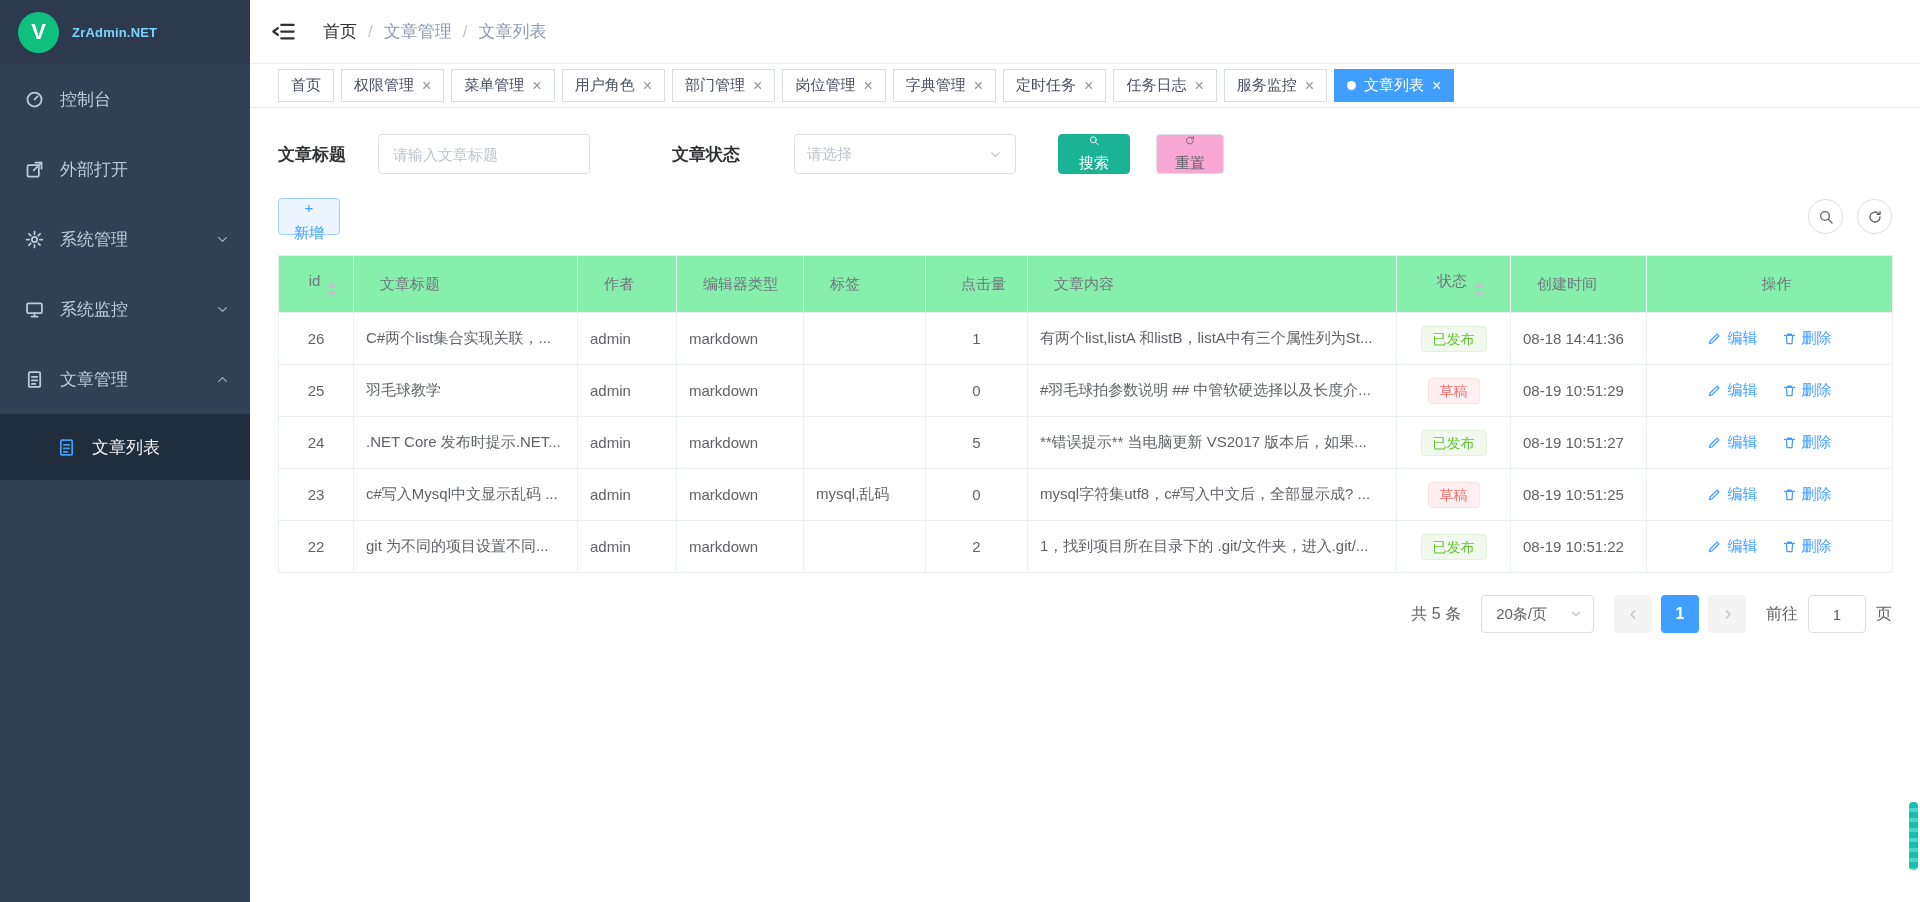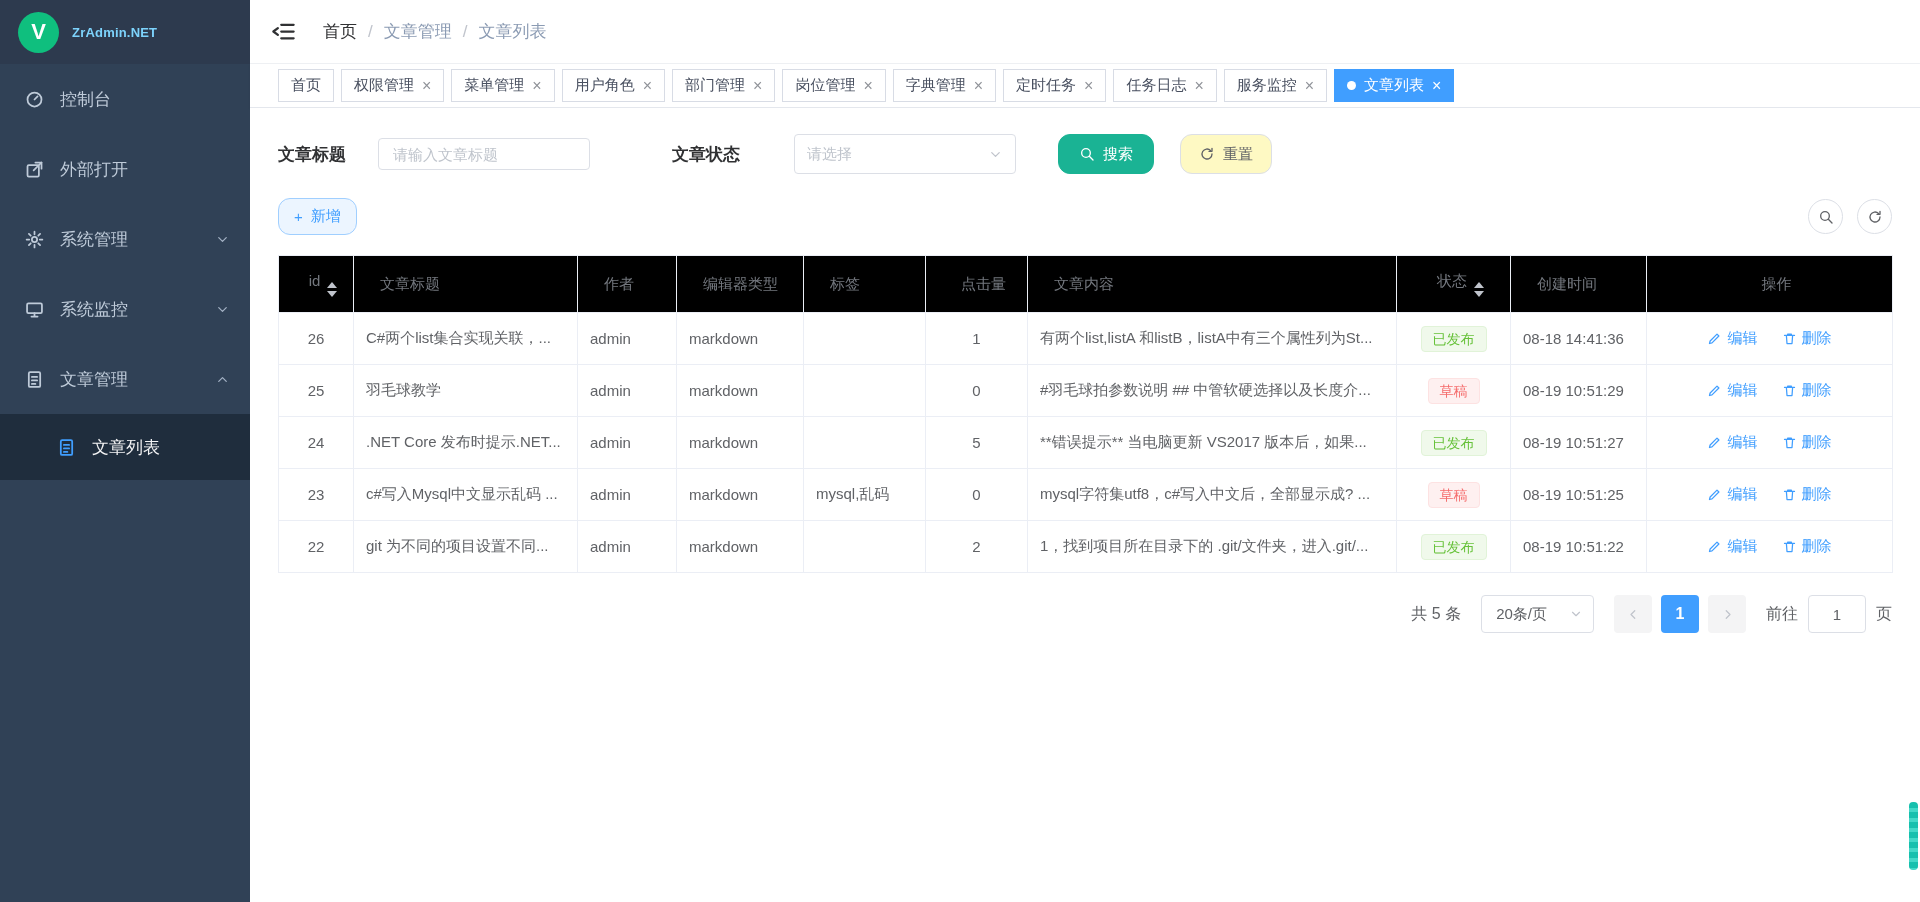--- a/index.html
+++ b/index.html
@@ -50,46 +50,46 @@
   .tag-item .close { font-size: 16px; color: #909399; line-height: 1; cursor: pointer; }
   .tag-item.active { background: #409eff; border-color: #409eff; color: #fff; }
   .tag-item.active .close { color: #fff; }
   .dot { width: 9px; height: 9px; border-radius: 50%; background: #fff; }
 
   
   .content { flex: 1; padding: 26px 28px 0; position: relative; background: #fff; min-height: 0; }
 
   .filter-row { display: flex; align-items: center; }
   .f-label { font-size: 17px; font-weight: 700; color: #303133; white-space: nowrap; }
-  .f-input { width: 212px; height: 32px; border: 1px solid #dcdfe6; border-radius: 4px;
+  .f-input { width: 212px; height: 40px; border: 1px solid #dcdfe6; border-radius: 4px;
     padding: 0 14px; font-size: 15px; color: #606266; margin-left: 32px; outline: none; }
   .f-input::placeholder { color: #bfc4cc; }
   .lbl-status { margin-left: 82px; }
   .f-select { width: 222px; height: 40px; border: 1px solid #dcdfe6; border-radius: 4px; margin-left: 54px;
     display: flex; align-items: center; justify-content: space-between; padding: 0 12px; cursor: pointer; }
   .f-select .ph { color: #bfc4cc; font-size: 15px; }
   .f-select svg { width: 15px; height: 15px; color: #c0c4cc; }
-  .btn { display: inline-flex; align-items: center; gap: 8px; height: 40px; border-radius: 12px;
-    font-size: 15px; cursor: pointer; border: 1px solid transparent; }
+  .btn { display: inline-flex; align-items: center; gap: 8px; height: 40px; border-radius: 4px;
+    font-size: 15px; cursor: pointer; border: 1px solid transparent; flex-direction: column; }
   .btn svg { width: 16px; height: 16px; }
   .btn-search { margin-left: 42px; padding: 0 20px; background: #1ab394; color: #fff; border-color: #1ab394; }
-  .btn-reset { margin-left: 26px; padding: 0 18px; background: #fef9c3; color: #606266; border-color: #dcdfe6; }
+  .btn-reset { margin-left: 26px; padding: 0 18px; background: #f9a8d4; color: #606266; border-color: #dcdfe6; }
 
   .toolbar-row { margin-top: 24px; display: flex; align-items: center; }
   .btn-add { height: 37px; padding: 0 15px; background: #ecf5ff; color: #409eff; border-color: #a0cfff; }
   .toolbar-right { margin-left: auto; display: flex; gap: 14px; }
   .icon-circle { width: 35px; height: 35px; border: 1px solid #dcdfe6; border-radius: 50%;
     display: flex; align-items: center; justify-content: center; color: #606266; cursor: pointer; background: #fff; }
   .icon-circle svg { width: 16px; height: 16px; }
 
   
   .table-wrap { margin-top: 20px; }
   table { width: 100%; border-collapse: collapse; table-layout: fixed; }
   th, td { border: 1px solid #ebeef5; padding: 0 12px; white-space: nowrap; overflow: hidden; }
-  th { height: 57px; background: #000000; color: #73777e; font-weight: 400; font-size: 15px; text-align: left; padding-left: 26px; }
+  th { height: 57px; background: #86efac; color: #73777e; font-weight: 400; font-size: 15px; text-align: left; padding-left: 26px; }
   td { height: 52px; color: #606266; font-size: 15px; background: #fff; }
   .ac { text-align: center; }
   .sort { display: inline-flex; flex-direction: column; gap: 3px; margin-left: 7px; vertical-align: -2px; cursor: pointer; }
   .sort i { display: block; width: 0; height: 0; border-left: 5px solid transparent; border-right: 5px solid transparent; }
   .sort .up { border-bottom: 6px solid #c0c4cc; }
   .sort .dn { border-top: 6px solid #c0c4cc; }
   .el-tag { display: inline-block; padding: 5px 11px; border-radius: 4px; font-size: 14px; line-height: 1; border: 1px solid transparent; }
   .el-tag[data-type="success"] { background: #f0f9eb; border-color: #e1f3d8; color: #67c23a; }
   .el-tag[data-type="danger"]  { background: #fef0f0; border-color: #fde2e2; color: #f56c6c; }
   .op-link { color: #409eff; display: inline-flex; align-items: center; gap: 5px; font-size: 15px; cursor: pointer; }

